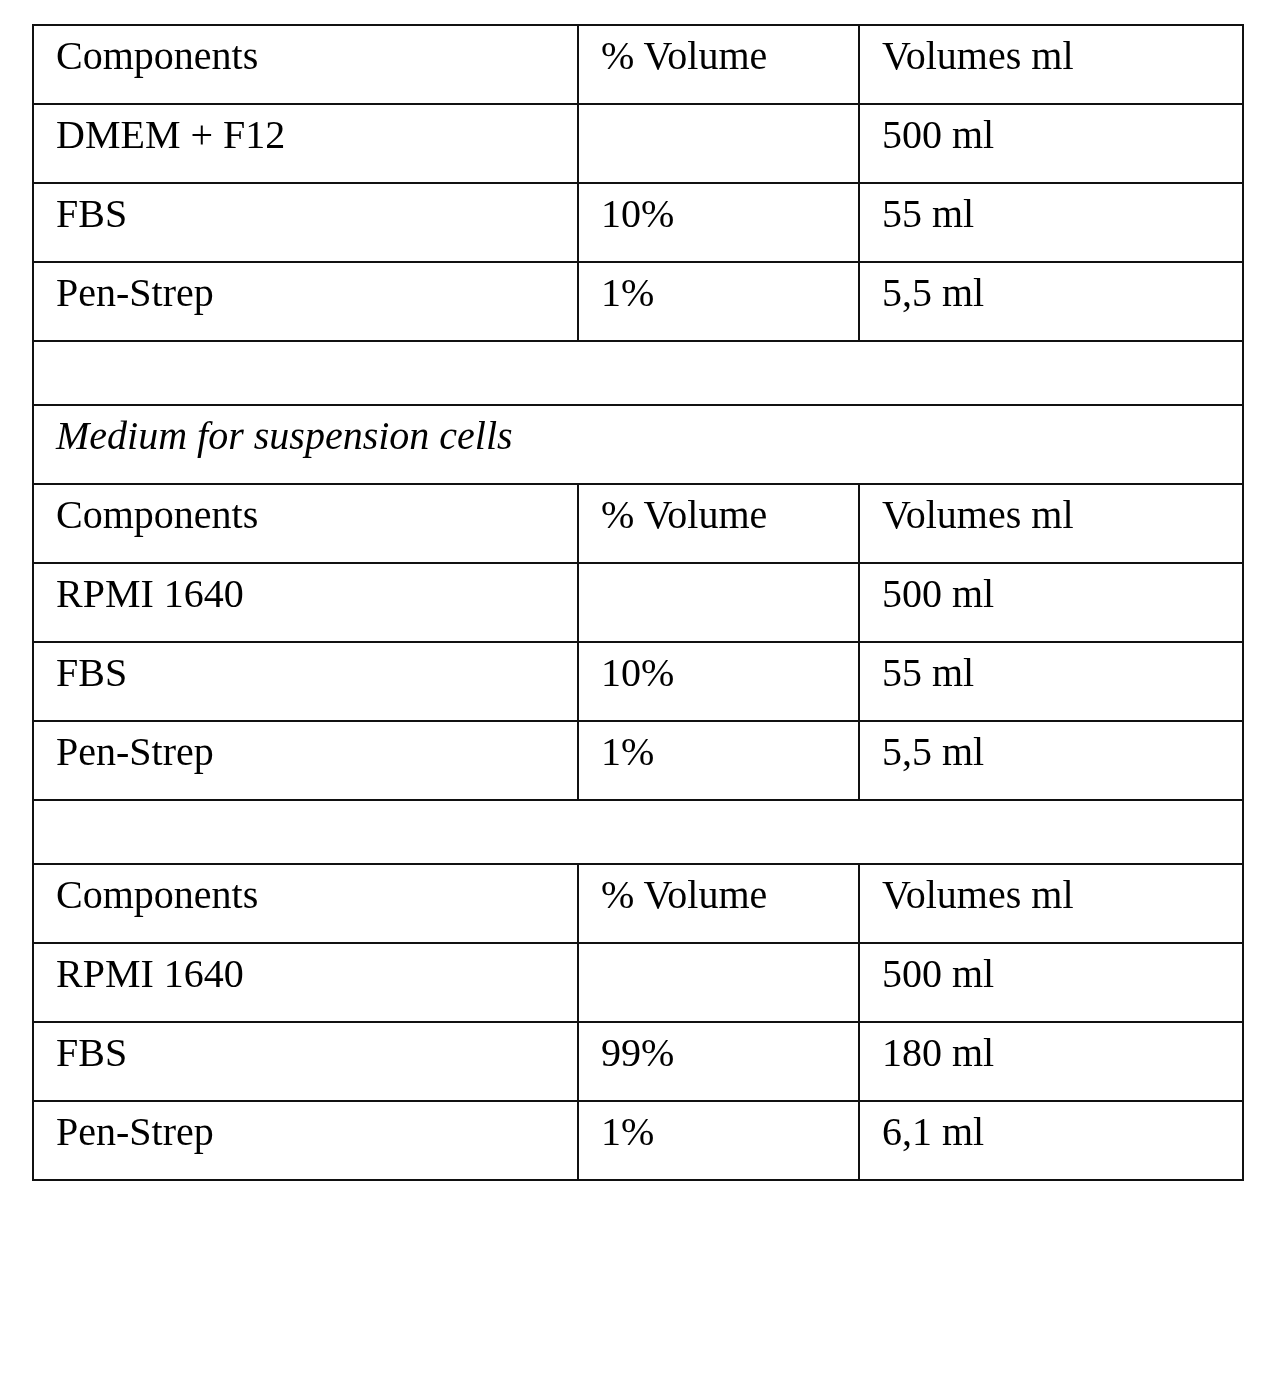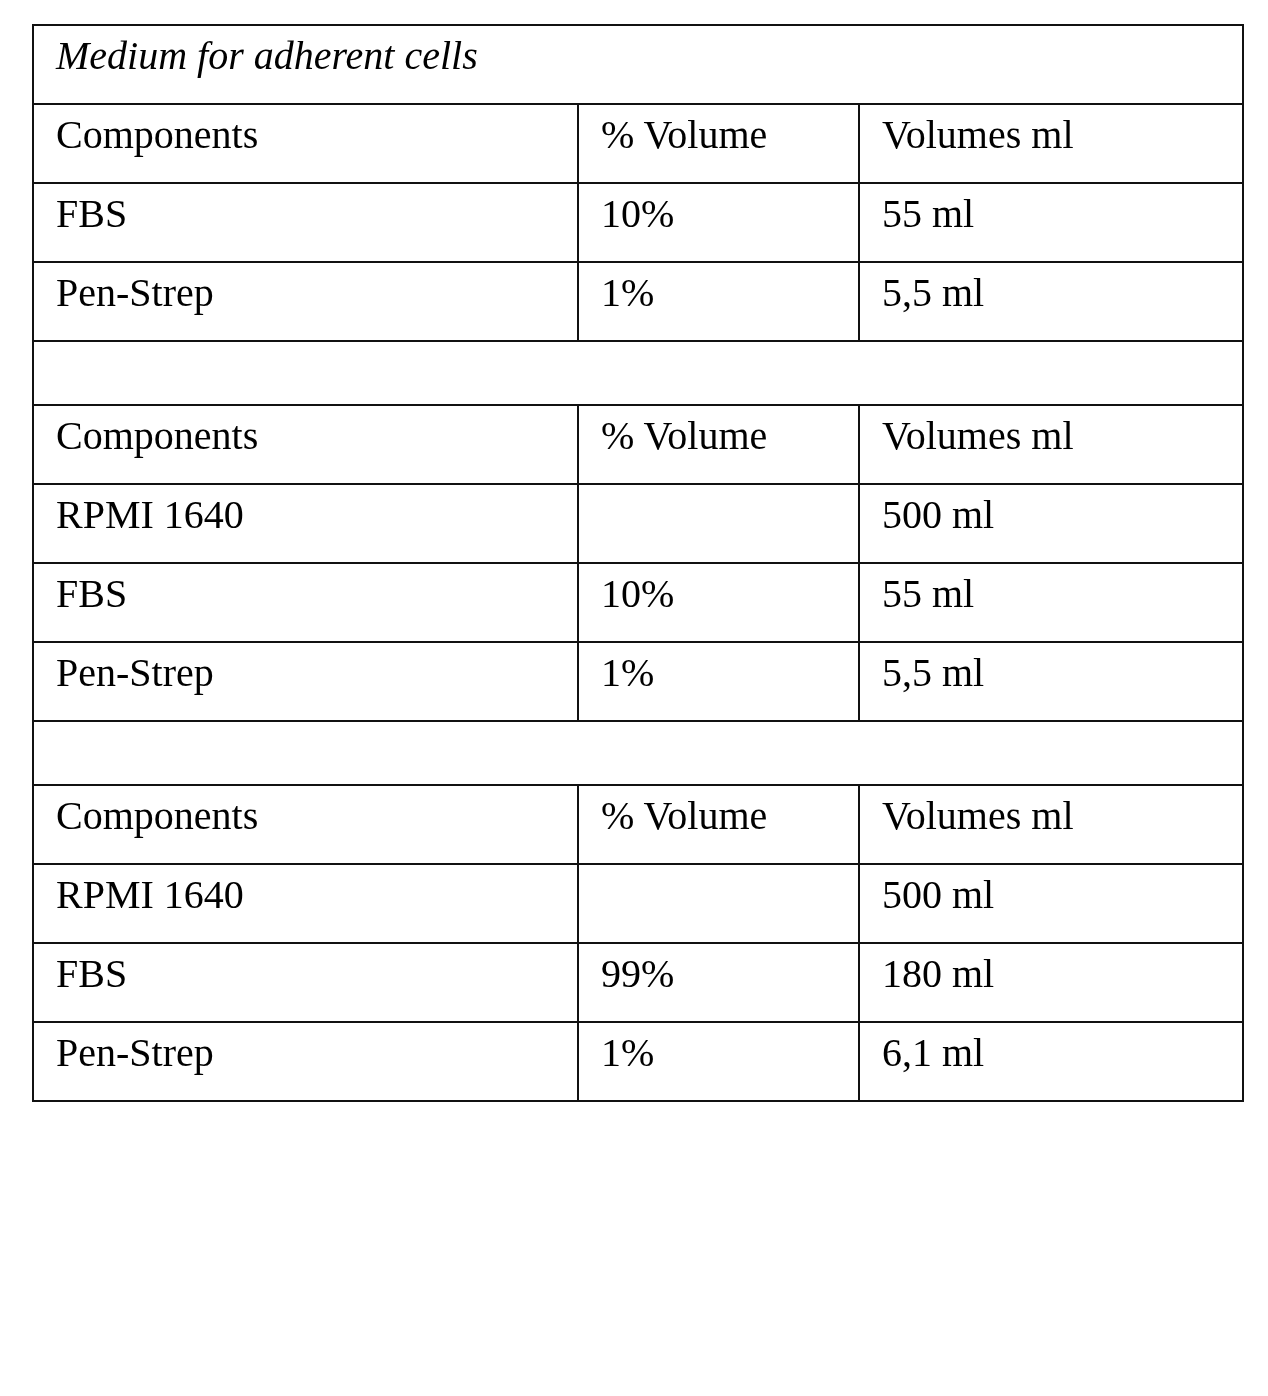--- a/index.html
+++ b/index.html
@@ -52,33 +52,39 @@
 
 <table class="media">
   <colgroup>
     <col class="c1">
       <col class="c2">
       <col class="c3">
   </colgroup>
   <tbody>
 
     <tr>
-      <td colspan="3" class="section-title">
-          <span class="txt">Medium for adherent cells</span>
-        </td>
-    </tr>
-    <tr>
       <td>
           <span class="txt">Components</span>
         </td>
       <td>
           <span class="txt">% Volume</span>
         </td>
       <td>
           <span class="txt">Volumes ml</span>
+        </td>
+    </tr>
+    <tr>
+      <td>
+          <span class="txt">DMEM + F12</span>
+        </td>
+      <td>
+          <span class="txt"></span>
+        </td>
+      <td>
+          <span class="txt">500 ml</span>
         </td>
     </tr>
     <tr>
       <td>
           <span class="txt">FBS</span>
         </td>
       <td>
           <span class="txt">10%</span>
         </td>
       <td>
@@ -94,20 +100,25 @@
         </td>
       <td>
           <span class="txt">5,5 ml</span>
         </td>
     </tr>
     <tr class="spacer">
       <td colspan="3"></td>
     </tr>
 
     <tr>
+      <td colspan="3" class="section-title">
+          <span class="txt">Medium for suspension cells</span>
+        </td>
+    </tr>
+    <tr>
       <td>
           <span class="txt">Components</span>
         </td>
       <td>
           <span class="txt">% Volume</span>
         </td>
       <td>
           <span class="txt">Volumes ml</span>
         </td>
     </tr>

